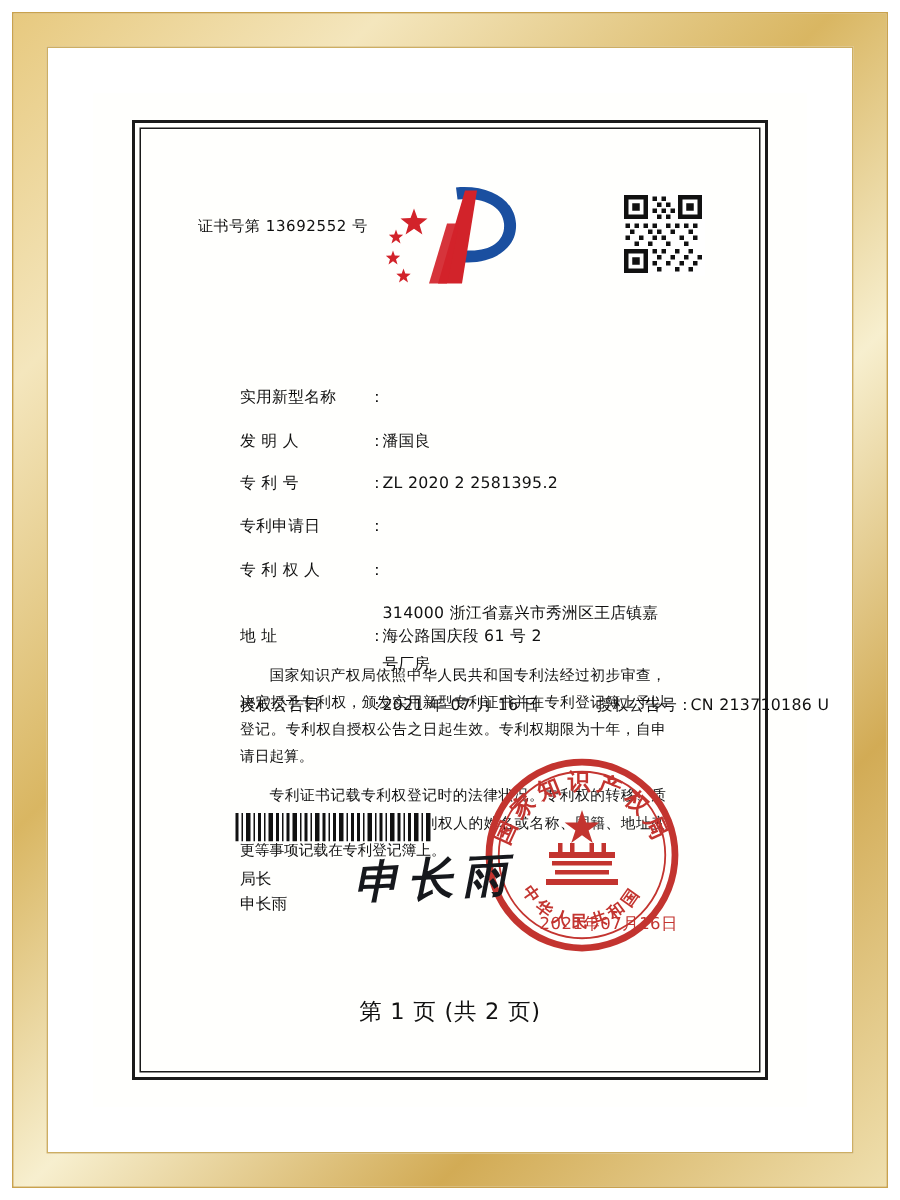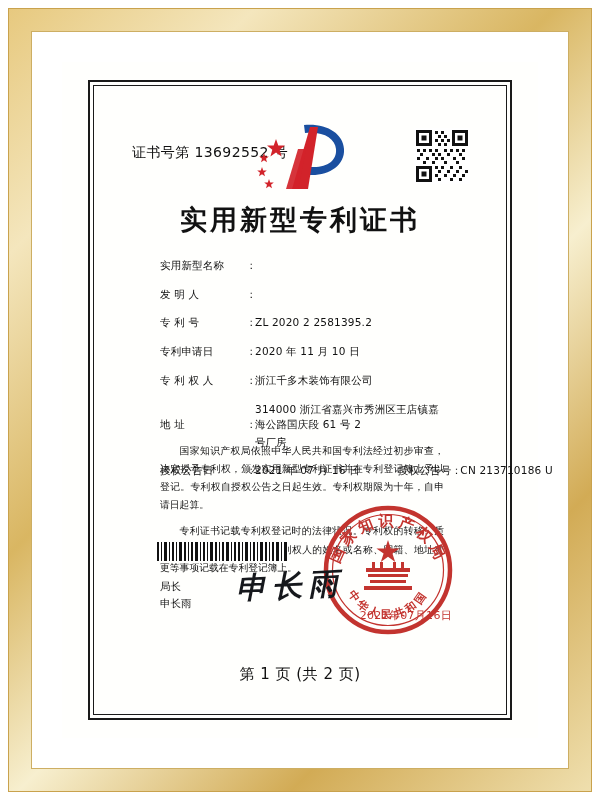--- a/index.html
+++ b/index.html
@@ -76,21 +76,21 @@
     left: 36px;
     top: 28px;
     right: 36px;
     bottom: 26px;
   }
 
   .cert-no {
     position: absolute;
     left: 6px;
     top: 34px;
-    font-size: 14px;
+    font-size: 10px;
     color: #111;
     letter-spacing: 0.4px;
     white-space: nowrap;
   }
 
   
   .qr {
     position: absolute;
     right: 4px;
     top: 18px;
@@ -334,49 +334,47 @@
 
                 <g fill="#d2232a">
                   <polygon points="28,20 30.3,26.4 37,26.6 31.7,30.8 33.6,37.4 28,33.5 22.4,37.4 24.3,30.8 19,26.6 25.7,26.4"></polygon>
                   <polygon points="16,34 17.2,37.4 20.8,37.5 18,39.8 19,43.3 16,41.2 13,43.3 14,39.8 11.2,37.5 14.8,37.4"></polygon>
                   <polygon points="14,48 15.2,51.4 18.8,51.5 16,53.8 17,57.3 14,55.2 11,57.3 12,53.8 9.2,51.5 12.8,51.4"></polygon>
                   <polygon points="21,60 22.2,63.4 25.8,63.5 23,65.8 24,69.3 21,67.2 18,69.3 19,65.8 16.2,63.5 19.8,63.4"></polygon>
                 </g>
               </svg>
             </div>
 
-            <div class="title">实用新型专利证书</div>
 
             <div class="fields">
               <div class="frow">
                 <div class="flabel">实用新型名称</div>
                 <div class="fcolon">：</div>
               </div>
 
               <div class="frow">
                 <div class="flabel">发 明 人</div>
                 <div class="fcolon">：</div>
+                <div class="fvalue">潘国良</div>
               </div>
 
               <div class="frow">
                 <div class="flabel">专 利 号</div>
                 <div class="fcolon">：</div>
                 <div class="fvalue">ZL 2020 2 2581395.2</div>
               </div>
 
               <div class="frow">
                 <div class="flabel">专利申请日</div>
                 <div class="fcolon">：</div>
-                <div class="fvalue">2020 年 11 月 10 日</div>
               </div>
 
               <div class="frow">
                 <div class="flabel">专 利 权 人</div>
                 <div class="fcolon">：</div>
-                <div class="fvalue">浙江千多木装饰有限公司</div>
               </div>
 
               <div class="frow">
                 <div class="flabel">地 址</div>
                 <div class="fcolon">：</div>
                 <div class="fvalue">314000 浙江省嘉兴市秀洲区王店镇嘉海公路国庆段 61 号 2</div>
               </div>
 
               <div class="addr-cont">号厂房</div>
 

